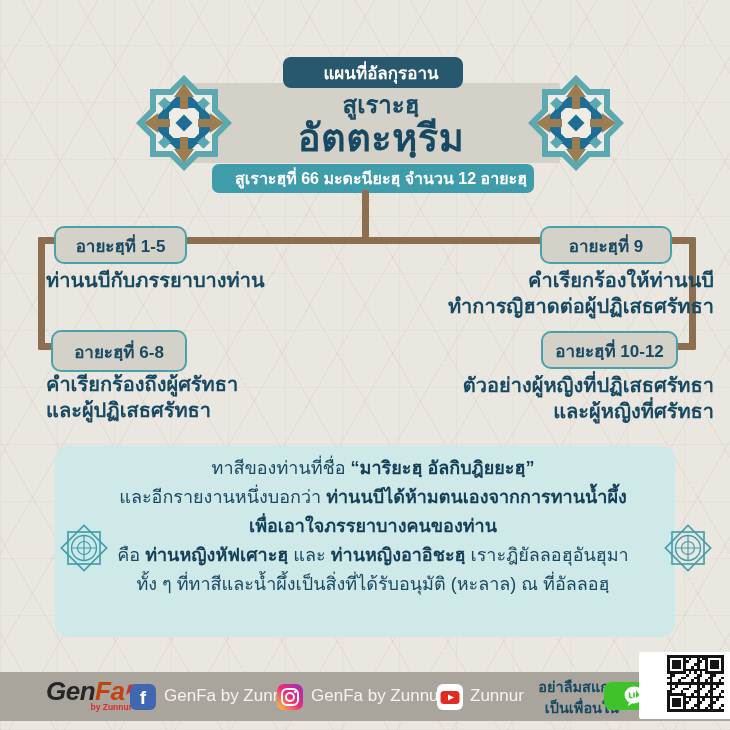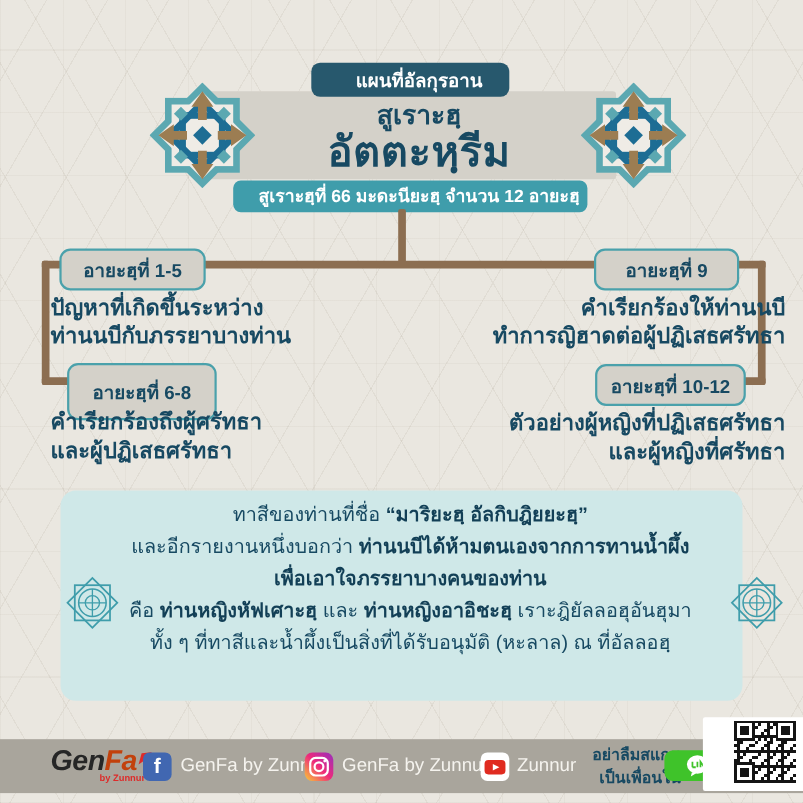--- a/index.html
+++ b/index.html
@@ -29,21 +29,21 @@
   .tl-stem{left:362px;top:190px;width:7px;height:51px;}
   .tl-h{left:38px;top:237px;width:658px;height:7px;}
   .tl-lv{left:38px;top:237px;width:7px;height:113px;}
   .tl-ls{left:38px;top:343px;width:28px;height:7px;}
   .tl-rv{left:689px;top:237px;width:7px;height:113px;}
   .tl-rs{left:668px;top:343px;width:28px;height:7px;}
 
   .branch-badge{position:absolute;background:#d4d1c9;border:2.5px solid #4aa1ab;border-radius:10px;
     color:#174962;font-weight:bold;font-size:17px;display:flex;align-items:center;justify-content:center;box-sizing:border-box;}
   .bb1{left:54px;top:226px;width:133px;height:38px;}
-  .bb2{left:61px;top:330px;width:136px;height:52px;}
+  .bb2{left:51px;top:330px;width:136px;height:42px;}
   .bb3{left:540px;top:226px;width:132px;height:38px;}
   .bb4{left:541px;top:331px;width:137px;height:38px;}
 
   .branch-text{position:absolute;color:#174962;font-weight:bold;font-size:20px;line-height:1.32;}
   .bt1{left:46px;top:267px;text-align:left;}
   .bt2{left:46px;top:371px;text-align:left;}
   .bt3{right:16px;top:267px;text-align:right;}
   .bt4{right:16px;top:372px;text-align:right;}
 
   
@@ -139,21 +139,20 @@
 
   <div class="tree-line tl-stem"></div>
   <div class="tree-line tl-h"></div>
   <div class="tree-line tl-lv"></div>
   <div class="tree-line tl-ls"></div>
   <div class="tree-line tl-rv"></div>
   <div class="tree-line tl-rs"></div>
 
   <div class="branch-badge bb1">อายะฮฺที่ 1-5</div>
   <div class="branch-text bt1">
-    <div>ปัญหาที่เกิดขึ้นระหว่าง</div>
     <div>ท่านนบีกับภรรยาบางท่าน</div>
   </div>
 
   <div class="branch-badge bb2">อายะฮฺที่ 6-8</div>
   <div class="branch-text bt2">
     <div>คำเรียกร้องถึงผู้ศรัทธา</div>
     <div>และผู้ปฏิเสธศรัทธา</div>
   </div>
 
   <div class="branch-badge bb3">อายะฮฺที่ 9</div>

